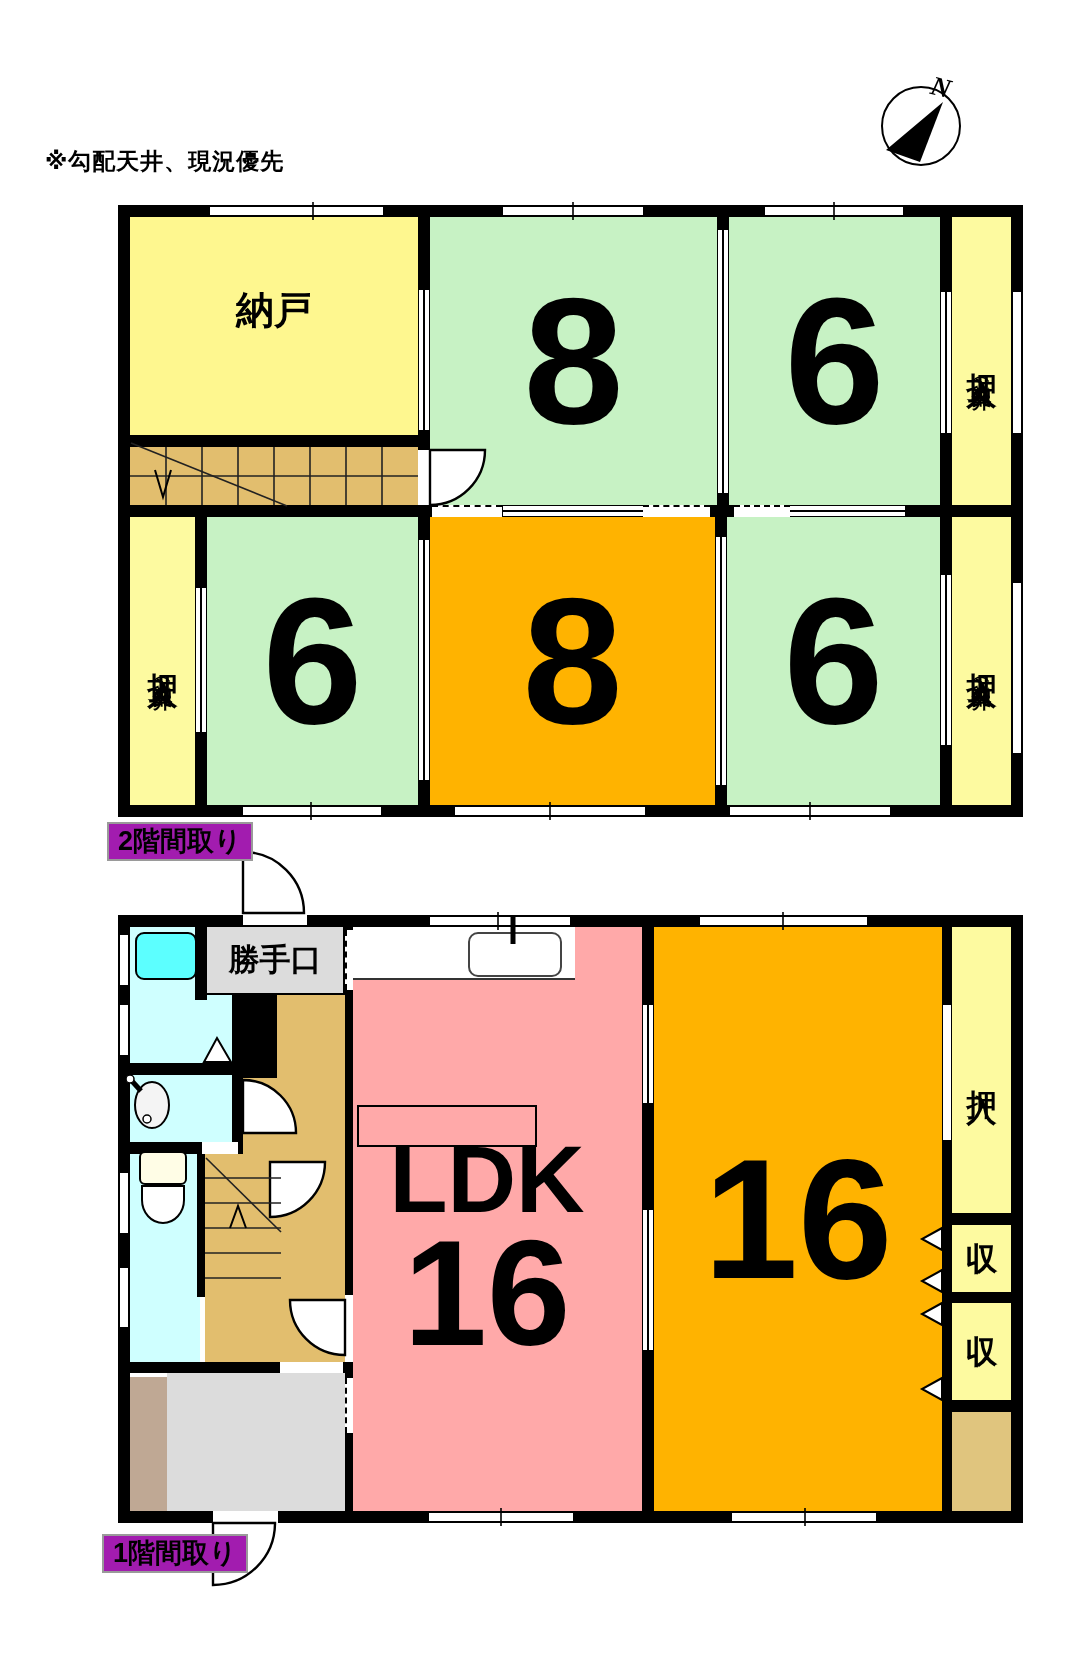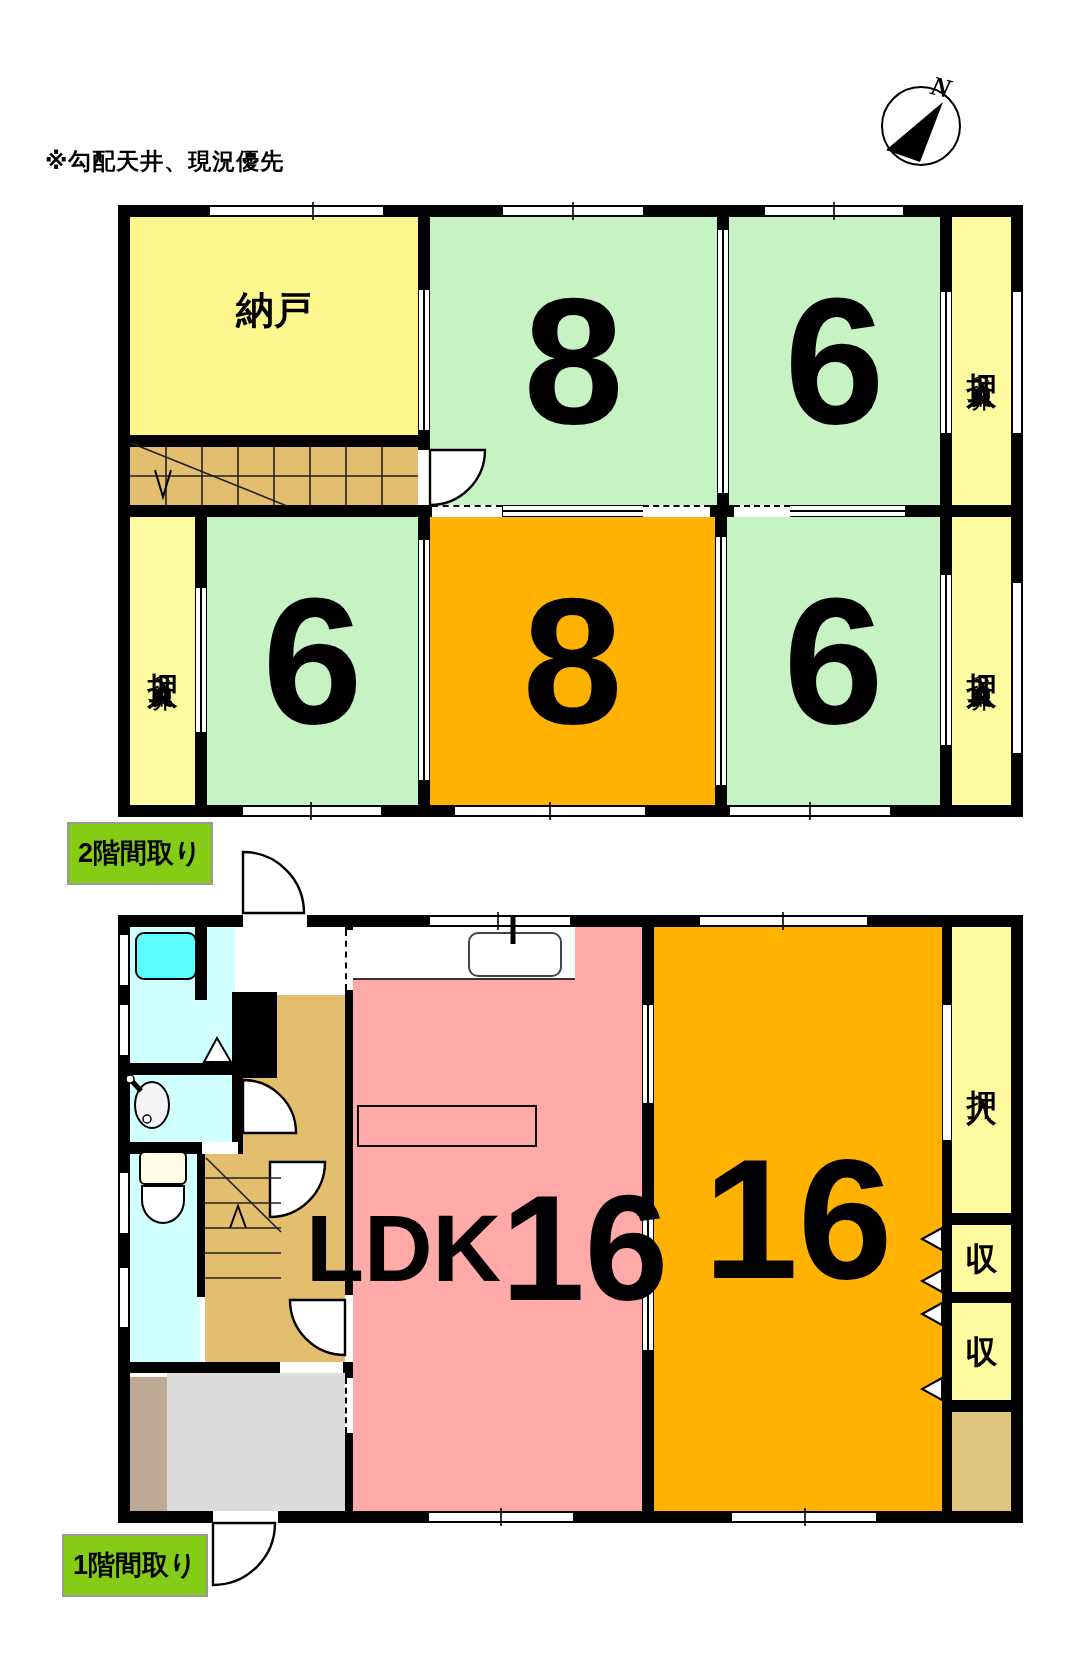--- a/index.html
+++ b/index.html
@@ -11,21 +11,21 @@
   .winv{position:absolute;background:#fff;border-left:2px solid #000;border-right:2px solid #000;box-sizing:border-box;z-index:3;}
   .slidev{position:absolute;background:linear-gradient(to right,#fff 0 44%,#000 44% 56%,#fff 56% 100%);border-left:1.5px solid #000;border-right:1.5px solid #000;box-sizing:border-box;z-index:3;}
   .slideh{position:absolute;background:linear-gradient(to bottom,#fff 0 44%,#000 44% 56%,#fff 56% 100%);border-top:1.5px solid #000;border-bottom:1.5px solid #000;box-sizing:border-box;z-index:3;}
   .dashh{position:absolute;background:#fff;border-top:2px dashed #000;box-sizing:border-box;z-index:3;}
   .dashv{position:absolute;background:#fff;border-left:2px dashed #000;box-sizing:border-box;z-index:3;}
   .gap{position:absolute;background:#fff;z-index:3;}
   .feature{position:absolute;box-sizing:border-box;z-index:4;}
   .lbl{position:absolute;display:flex;align-items:center;justify-content:center;font-weight:bold;line-height:1;z-index:6;text-align:right;}
   .vtext{writing-mode:vertical-rl;letter-spacing:4px;font-weight:bold;line-height:1;}
   .vsub{font-size:19px;letter-spacing:1px;margin-top:14px;}
-  .caption{position:absolute;background:#84cc16;border:2px solid #9a9a9a;font-weight:bold;font-size:27px;padding:14px 9px;line-height:1.15;z-index:6;}
+  .caption{position:absolute;background:#a21caf;border:2px solid #9a9a9a;font-weight:bold;font-size:27px;padding:2px 9px;line-height:1.15;z-index:6;margin-left:40px;}
   .note{position:absolute;font-weight:bold;font-size:23px;z-index:6;letter-spacing:1px;}
   svg.deco{position:absolute;left:0;top:0;z-index:5;pointer-events:none;}
   .north{position:absolute;font-family:"Liberation Serif","DejaVu Serif",serif;font-style:italic;font-weight:bold;font-size:27px;transform:rotate(14deg);z-index:6;}
 </style>
 </head>
 <body>
 
 <div id="canvas">
 
   <div class="note" style="left:45px;top:146px;">※勾配天井、現況優先</div>
@@ -89,20 +89,23 @@
   <div class="fill" style="left:130px;top:1377px;width:37px;height:134px;background:#BFA894"></div>
   <div class="fill" style="left:353px;top:927px;width:289px;height:584px;background:#FFA9A9"></div>
   <div class="feature" style="left:353px;top:927px;width:222px;height:53px;background:#fff;border-bottom:2px solid #333"></div>
   <div class="feature" style="left:468px;top:932px;width:94px;height:45px;background:#fff;border:2px solid #444;border-radius:10px"></div>
   <div class="feature" style="left:357px;top:1105px;width:180px;height:42px;background:#FFA9A9;border:2px solid #000"></div>
   <div class="fill" style="left:654px;top:927px;width:288px;height:584px;background:#FFB300"></div>
   <div class="fill" style="left:952px;top:927px;width:59px;height:286px;background:#FDFAA0"></div>
   <div class="fill" style="left:952px;top:1225px;width:59px;height:67px;background:#FDFAA0"></div>
   <div class="fill" style="left:952px;top:1303px;width:59px;height:97px;background:#FDFAA0"></div>
   <div class="fill" style="left:952px;top:1412px;width:59px;height:99px;background:#E0C57E"></div>
+  <div class="feature" style="left:205px;top:925px;width:140px;height:70px;background:#DCDCDC;border:2.5px solid #000;display:flex;align-items:center;justify-content:center;z-index:4">
+     <span style="font-weight:bold;font-size:31px;">勝手口</span>
+  </div>
 
   <div class="wall" style="left:118px;top:915px;width:905px;height:12px"></div>
   <div class="wall" style="left:118px;top:1511px;width:905px;height:12px"></div>
   <div class="wall" style="left:118px;top:915px;width:12px;height:608px"></div>
   <div class="wall" style="left:1011px;top:915px;width:12px;height:608px"></div>
   <div class="wall" style="left:345px;top:927px;width:8px;height:584px"></div>
   <div class="wall" style="left:642px;top:927px;width:12px;height:584px"></div>
   <div class="wall" style="left:942px;top:927px;width:10px;height:584px"></div>
   <div class="wall" style="left:952px;top:1213px;width:59px;height:12px"></div>
   <div class="wall" style="left:952px;top:1292px;width:59px;height:11px"></div>
@@ -218,21 +221,21 @@
     <span class="vtext" style="font-size:30px"><span>押入</span><span class="vsub">（勾配天井）</span></span>
   </div>
   <div class="lbl" style="left:130px;top:533px;width:65px;height:260px">
     <span class="vtext" style="font-size:30px"><span>押入</span><span class="vsub">（勾配天井）</span></span>
   </div>
   <div class="lbl" style="left:952px;top:525px;width:59px;height:275px">
     <span class="vtext" style="font-size:30px"><span>押入</span><span class="vsub">（勾配天井）</span></span>
   </div>
   <div class="caption" style="left:67px;top:822px;">2階間取り</div>
 
-  <div class="lbl" style="left:353px;top:1128px;width:268px;height:240px;flex-direction:row;z-index:6">
+  <div class="lbl" style="left:353px;top:1128px;width:268px;height:240px;flex-direction:column;z-index:6">
     <span style="font-size:95px;font-weight:bold;line-height:0.95">LDK</span>
     <span style="font-size:150px;font-weight:bold;line-height:0.92">16</span>
   </div>
   <div class="lbl" style="left:654px;top:927px;width:288px;height:584px;font-size:170px">16</div>
   <div class="lbl" style="left:952px;top:940px;width:59px;height:260px">
     <span class="vtext" style="font-size:30px">押入</span>
   </div>
   <div class="lbl" style="left:952px;top:1225px;width:59px;height:67px;font-size:32px">収</div>
   <div class="lbl" style="left:952px;top:1303px;width:59px;height:97px;font-size:32px">収</div>
   <div class="caption" style="left:62px;top:1534px;">1階間取り</div>

